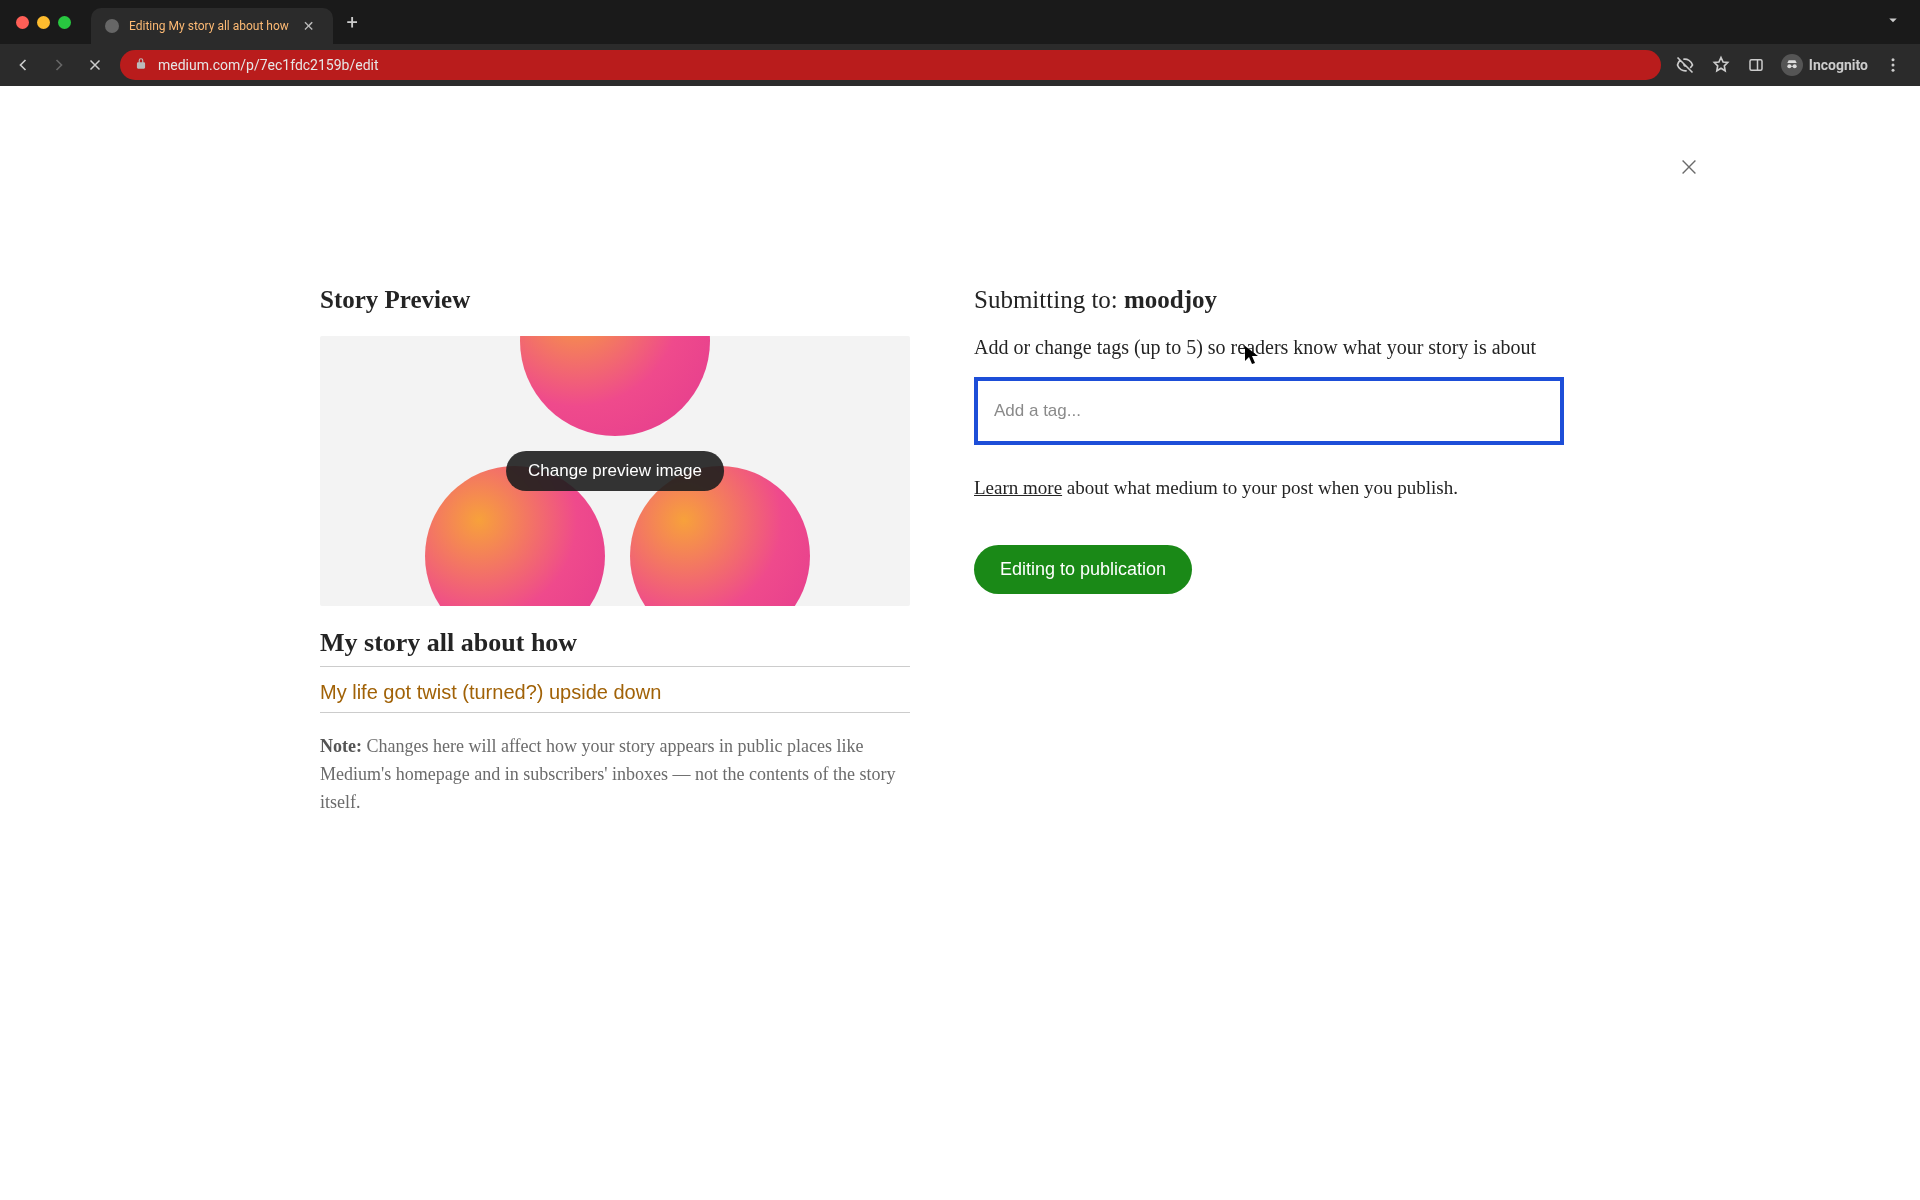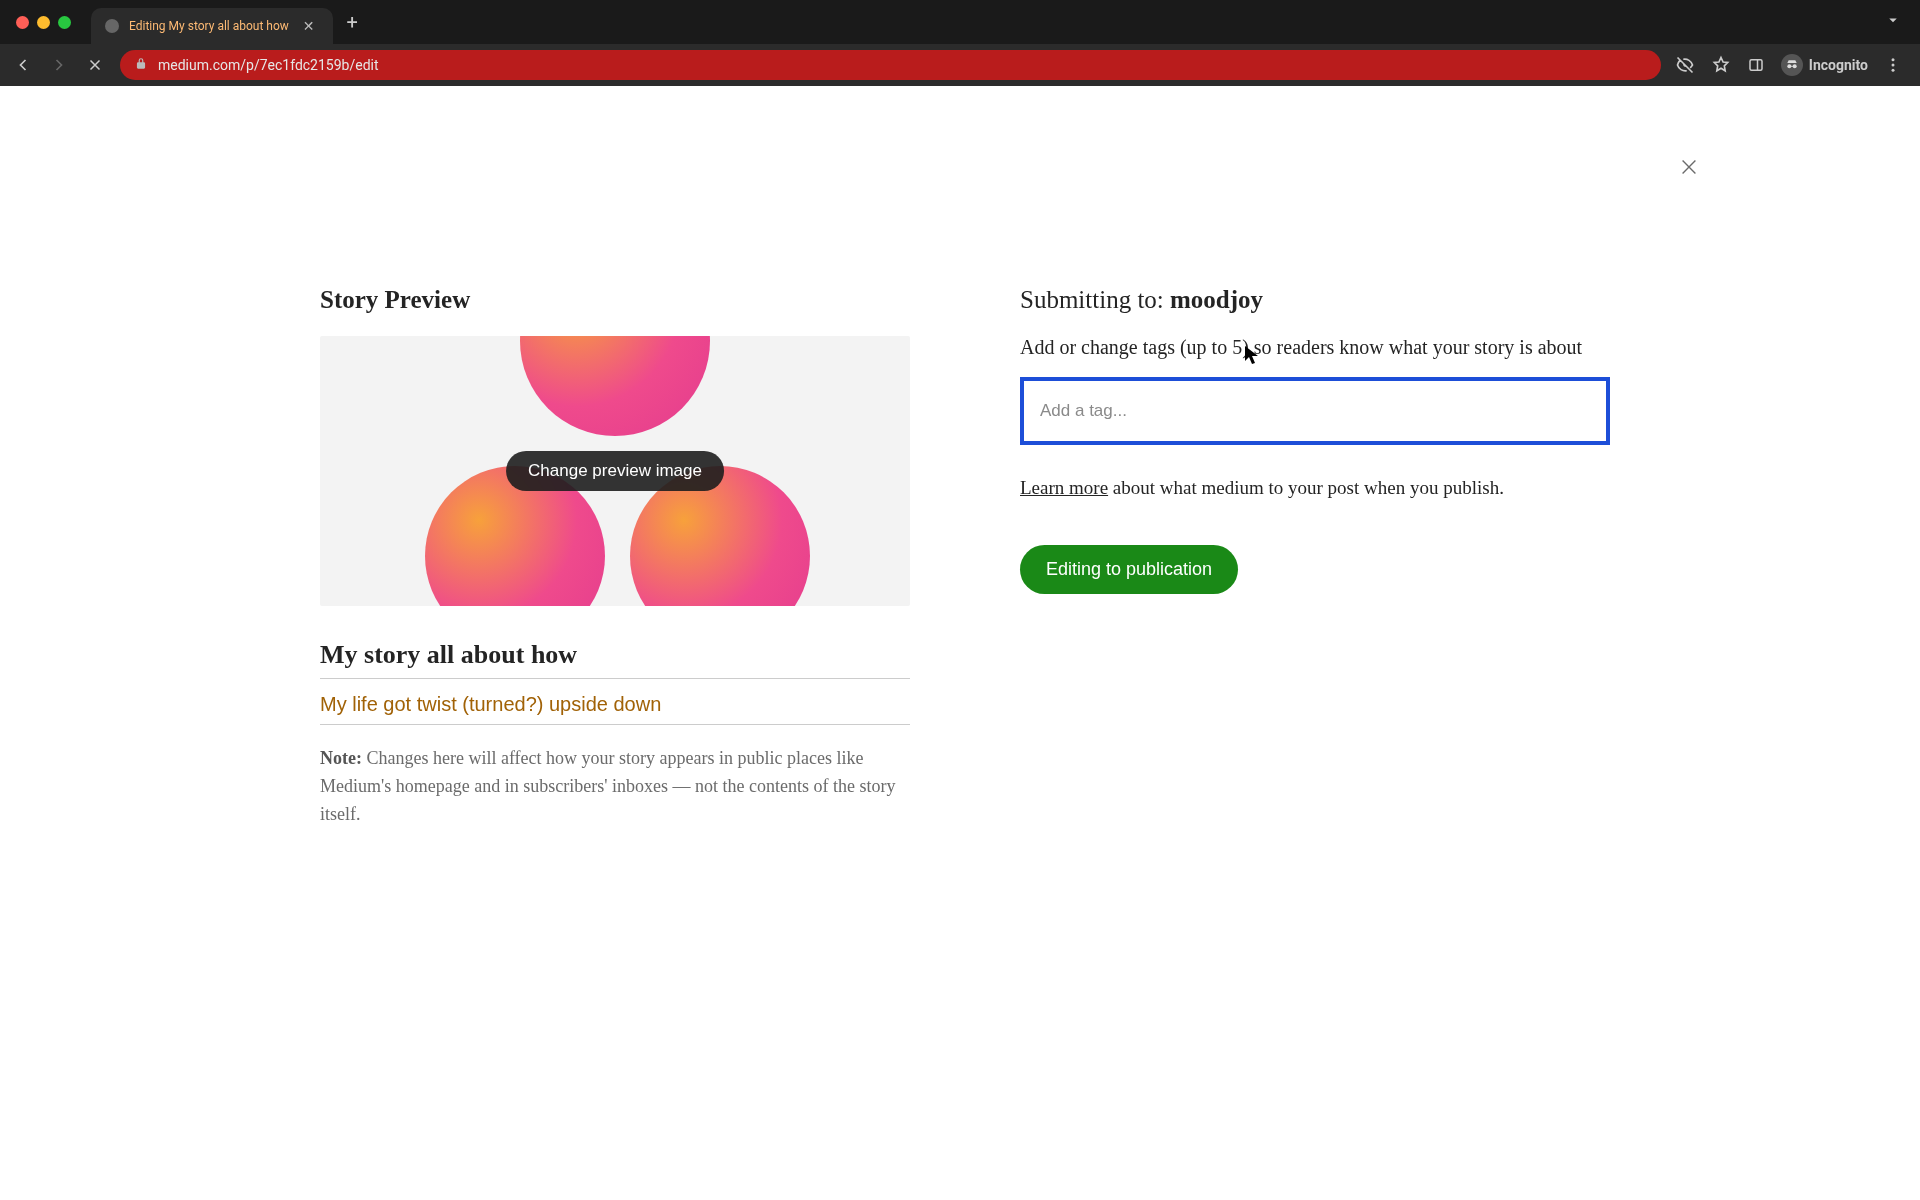--- a/index.html
+++ b/index.html
@@ -23,32 +23,32 @@
   .addr .lock{color:#bbb;}
   .addr .url{font-size:14px; color:#e6e6e6;}
   .rt-icons{display:flex; align-items:center; gap:16px; padding-right:6px;font-weight:bold;}
   .rt-icons .ic{color:#ccc; cursor:pointer; display:flex; align-items:center; gap:6px; font-size:14px;}
   .incog-avatar{width:22px;height:22px;border-radius:50%;background:#555;display:flex;align-items:center;justify-content:center;}
   .incog-avatar svg{width:16px;height:16px;}
   
   .page { background:#fff; width:100%; height:calc(1200px - 86px); position:relative; }
   .close-x { position:absolute; top:70px; right:220px; color:#6b6b6b; cursor:pointer;}
   .close-x svg{width:22px;height:22px;}
-  .content { display:flex; gap:110px; padding:200px 0 0 320px; }
+  .content { display:flex; gap:64px; padding:200px 0 0 320px; }
   .col-left { width:590px; }
   .col-right { width:590px; }
   h2.sp, .submit-line { font-family: Georgia, 'Times New Roman', serif; font-size:25px; font-weight:700; color:#242424; margin-bottom:22px;}
   .submit-line .label{font-weight:400;}
   .preview-img { width:590px; height:270px; background:#f3f3f3; position:relative; overflow:hidden; border-radius:2px;}
   .preview-img .blob{position:absolute; border-radius:50%; background:radial-gradient(circle at 30% 30%, #f7a13b 0%, #ef4a8c 55%, #e33b8e 100%);}
   .preview-img .b1{width:190px;height:190px; top:-90px; left:200px;}
   .preview-img .b2{width:180px;height:180px; top:130px; left:105px;}
   .preview-img .b3{width:180px;height:180px; top:130px; left:310px;}
   .change-pill{position:absolute; top:50%; left:50%; transform:translate(-50%,-50%); background:rgba(30,30,30,0.9); color:#fff; font-size:17px; padding:10px 22px; border-radius:999px; cursor:pointer; font-family:-apple-system, sans-serif;}
-  .title-in { width:100%; border:none; border-bottom:1px solid #ccc; font-family: Georgia, serif; font-size:26px; font-weight:700; color:#242424; padding:34px 0 8px; outline:none; background:transparent;}
+  .title-in { width:100%; border:none; border-bottom:1px solid #ccc; font-family: Georgia, serif; font-size:26px; font-weight:700; color:#242424; padding:22px 0 8px; outline:none; background:transparent;}
   .sub-in { width:100%; border:none; border-bottom:1px solid #ccc; font-family: Liberation Sans, sans-serif; font-size:20px; color:#a16207; padding:14px 0 8px; outline:none; background:transparent;}
   .note { font-family: Georgia, serif; font-size:18px; color:#6b6b6b; line-height:1.55; margin-top:20px;}
   .note b{color:#555;}
   .tags-hint{ font-family: Georgia, serif; font-size:20px; color:#242424; margin-bottom:18px;}
   .tag-box{ border:4px solid #1d4ed8; padding:20px 16px; font-family:-apple-system,sans-serif;}
   .tag-box input{ border:none; outline:none; font-size:17px; width:100%; color:#242424; background:transparent;}
   .tag-box input::placeholder{color:#8a8a8a;}
   .learn{ font-family: Georgia, serif; font-size:19px; color:#242424; margin-top:32px;}
   .learn a{color:#242424; text-decoration:underline; cursor:pointer;}
   .submit-btn{ margin-top:46px; background:#1a8917; color:#fff; border:none; font-size:18px; padding:14px 26px; border-radius:999px; cursor:pointer; font-family:-apple-system,sans-serif;}

